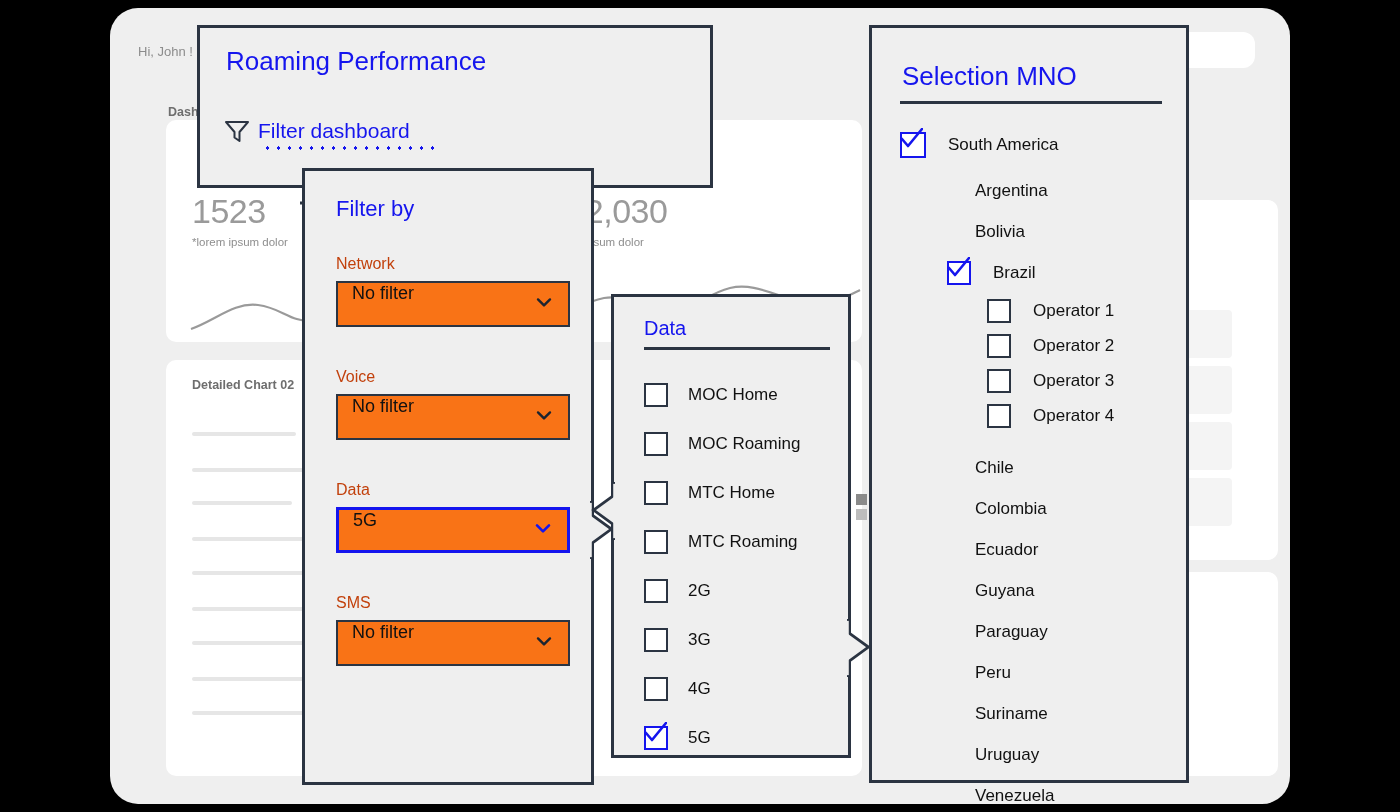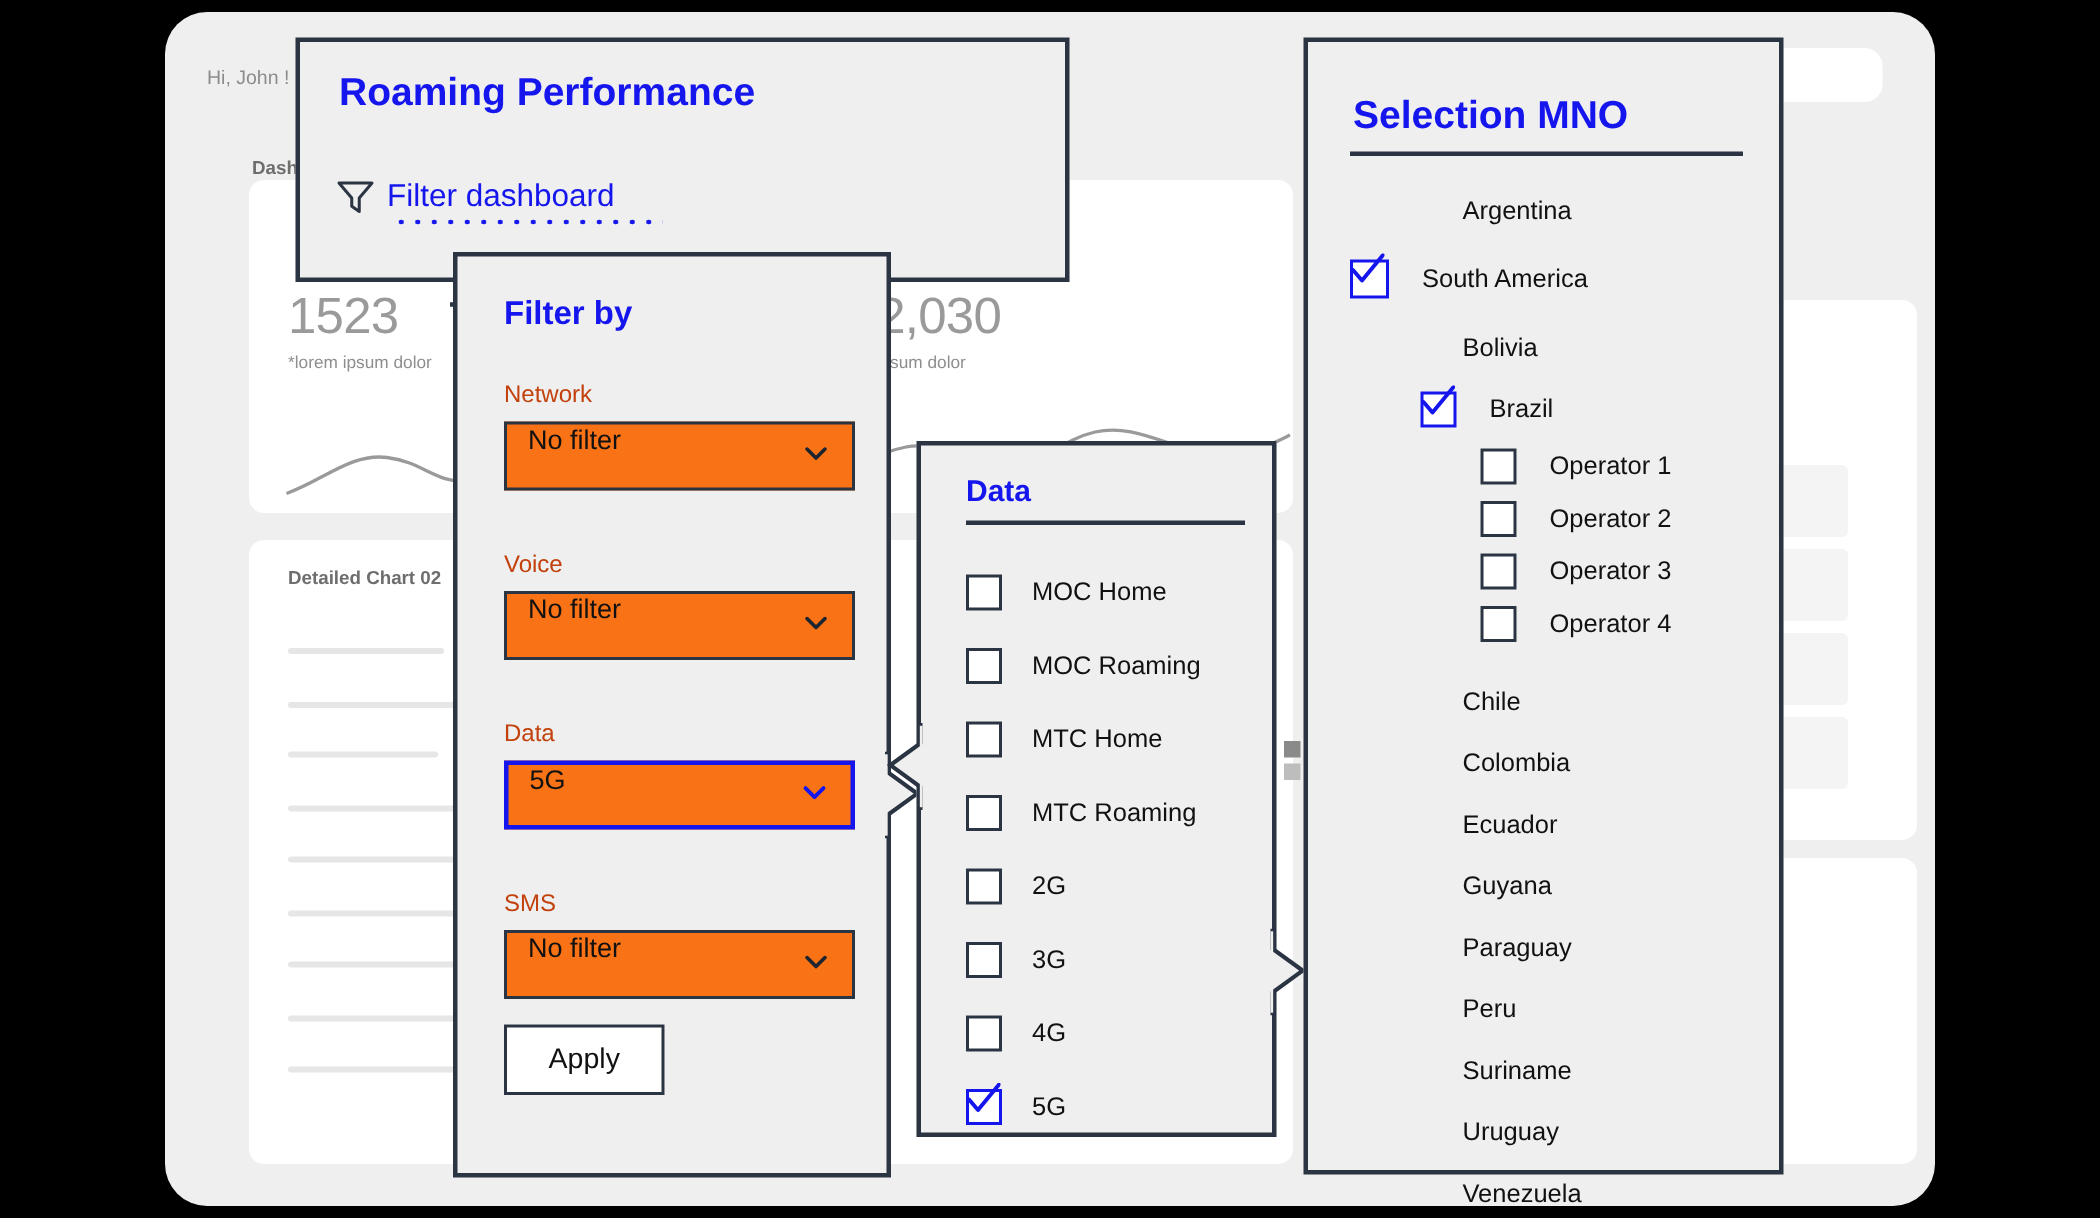--- a/index.html
+++ b/index.html
@@ -57,21 +57,21 @@
   .drag-handle i.light { background: #bdbdbd; }
 
   
   .popup {
     position: absolute;
     background: #efefef;
     border: 3px solid #2b3442;
   }
   .popup-title-blue {
     color: #1515ee;
-    font-weight: bold;
+    font-weight: normal;
     text-align: right;
   }
   .rule { background: #2b3442; height: 3px; }
 
   
   #roaming-panel { left: 197px; top: 25px; width: 516px; height: 163px; }
   #roaming-panel .rp-title { position: absolute; left: 26px; top: 18px; font-size: 26px; }
   .filter-link-row { position: absolute; left: 22px; top: 88px; display: flex; align-items: center; }
   .funnel-icon { width: 30px; height: 30px; margin-right: 6px; }
   .filter-link-text { font-size: 21px; color: #1515ee; }
@@ -280,21 +280,20 @@
         <span class="select-value">No filter</span>
         <span class="chev">
           <svg width="16" height="16" viewBox="0 0 16 16">
               <path d="M2,5 L8,11 L14,5" fill="none" stroke="#1c2430" stroke-width="2.4" stroke-linecap="round" stroke-linejoin="round"></path>
             </svg>
         </span>
       </div>
     </div>
 
     <div class="btn-row">
-      <div class="btn">Apply</div>
     </div>
 
     <svg class="notch-right" width="26" height="62" viewBox="0 0 26 62">
       <path d="M0,0 L0,14 L22,30 L0,46 L0,62" fill="#efefef" stroke="#2b3442" stroke-width="3"></path>
       <rect x="-4" y="2" width="5" height="58" fill="#efefef"></rect>
     </svg>
   </div>
 
   <div class="popup" id="data-panel">
     <div class="dp-title popup-title-blue">Data</div>
@@ -345,32 +344,32 @@
     <svg class="notch-right-data" width="26" height="62" viewBox="0 0 26 62">
       <path d="M0,0 L0,14 L22,30 L0,46 L0,62" fill="#efefef" stroke="#2b3442" stroke-width="3"></path>
       <rect x="-4" y="2" width="5" height="58" fill="#efefef"></rect>
     </svg>
   </div>
 
   <div class="popup" id="mno-panel">
     <div class="mno-title popup-title-blue">Selection MNO</div>
     <div class="mno-rule rule"></div>
     <div class="mno-list" id="mno-items">
-        <div class="mno-row lvl1">
-          <span class="mno-label">Argentina</span>
-        </div>
         <div class="mno-row lvl0">
           <span class="mno-chk checked big" style="position: relative;">
             <svg width="24" height="24" viewBox="0 0 24 24" style="position:absolute;left:-3px;top:-6px">
               <path d="M3,11 L9,18 L23,1" fill="none" stroke="#1515ee" stroke-width="2.6" stroke-linecap="round" stroke-linejoin="round"></path>
             </svg>
           </span>
           <span class="mno-label">South America</span>
         </div>
         <div class="mno-row lvl1">
+          <span class="mno-label">Argentina</span>
+        </div>
+        <div class="mno-row lvl1">
           <span class="mno-label">Bolivia</span>
         </div>
         <div class="mno-row lvl1-chk">
           <span class="mno-chk checked" style="position: relative;">
             <svg width="24" height="24" viewBox="0 0 24 24" style="position:absolute;left:-3px;top:-6px">
               <path d="M3,11 L9,18 L23,1" fill="none" stroke="#1515ee" stroke-width="2.6" stroke-linecap="round" stroke-linejoin="round"></path>
             </svg>
           </span>
           <span class="mno-label">Brazil</span>
         </div>

